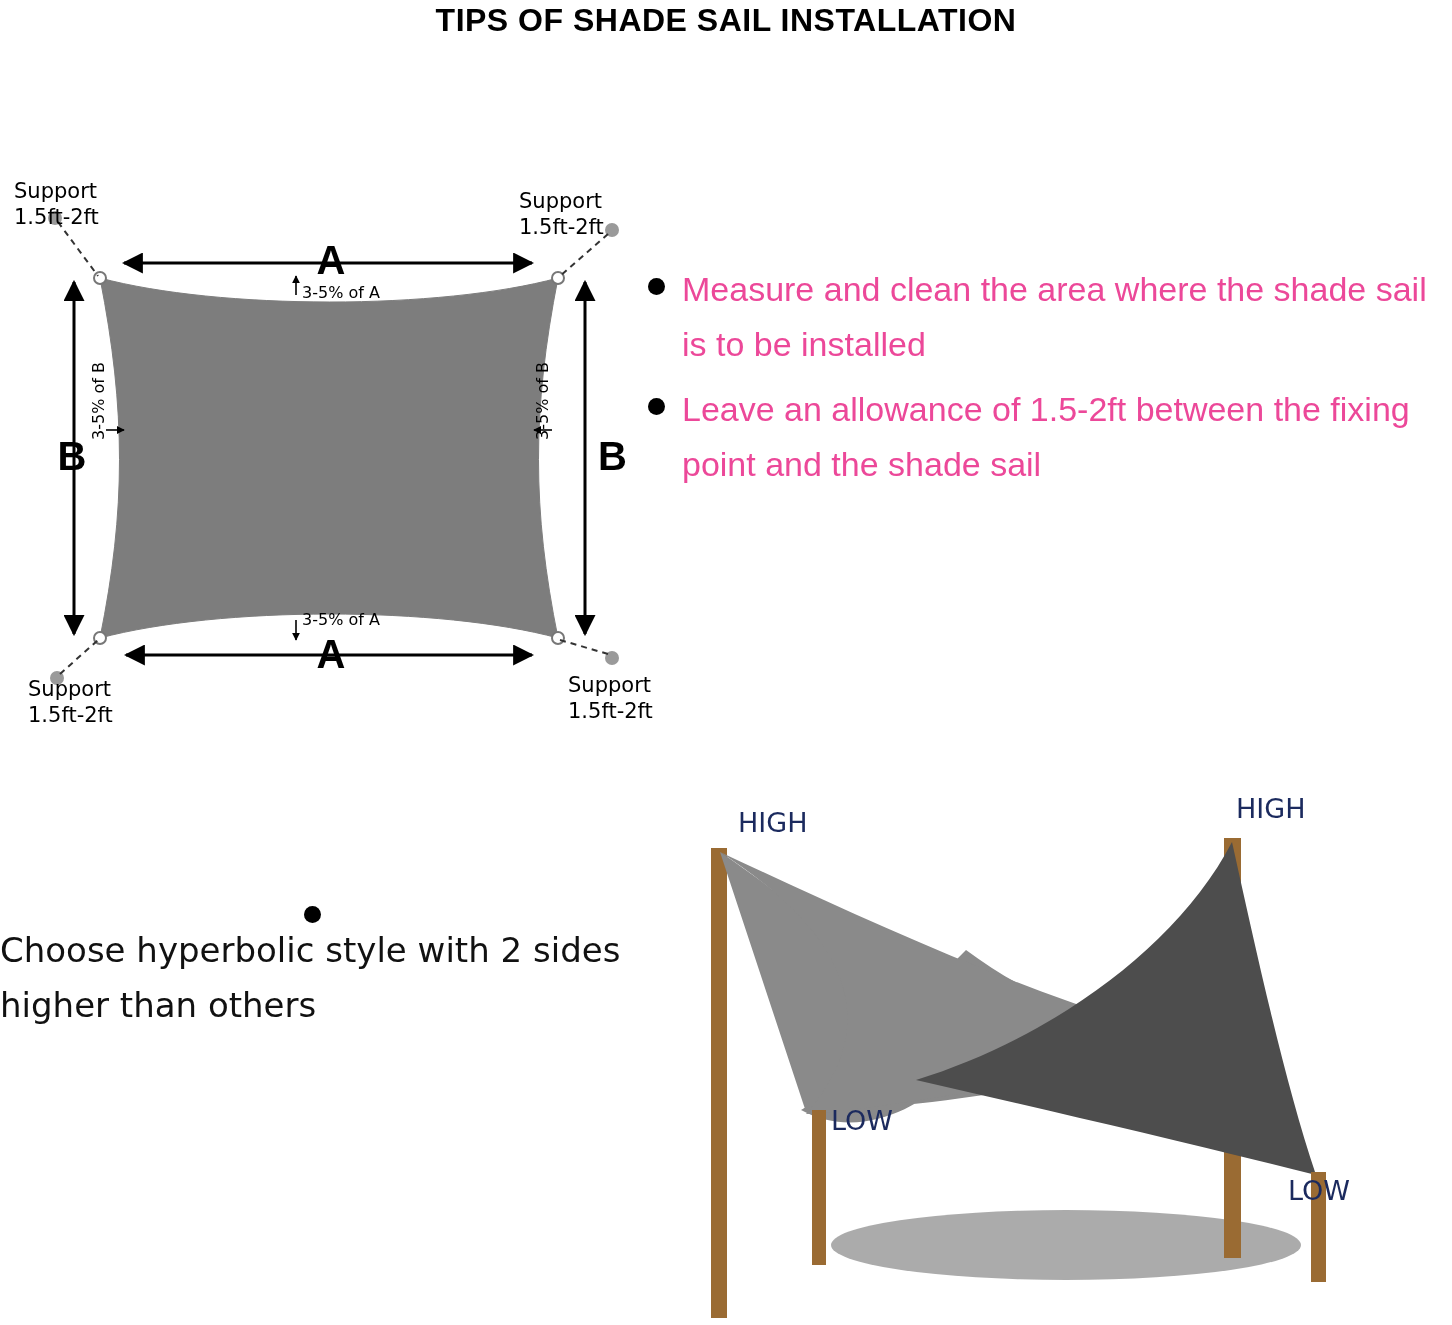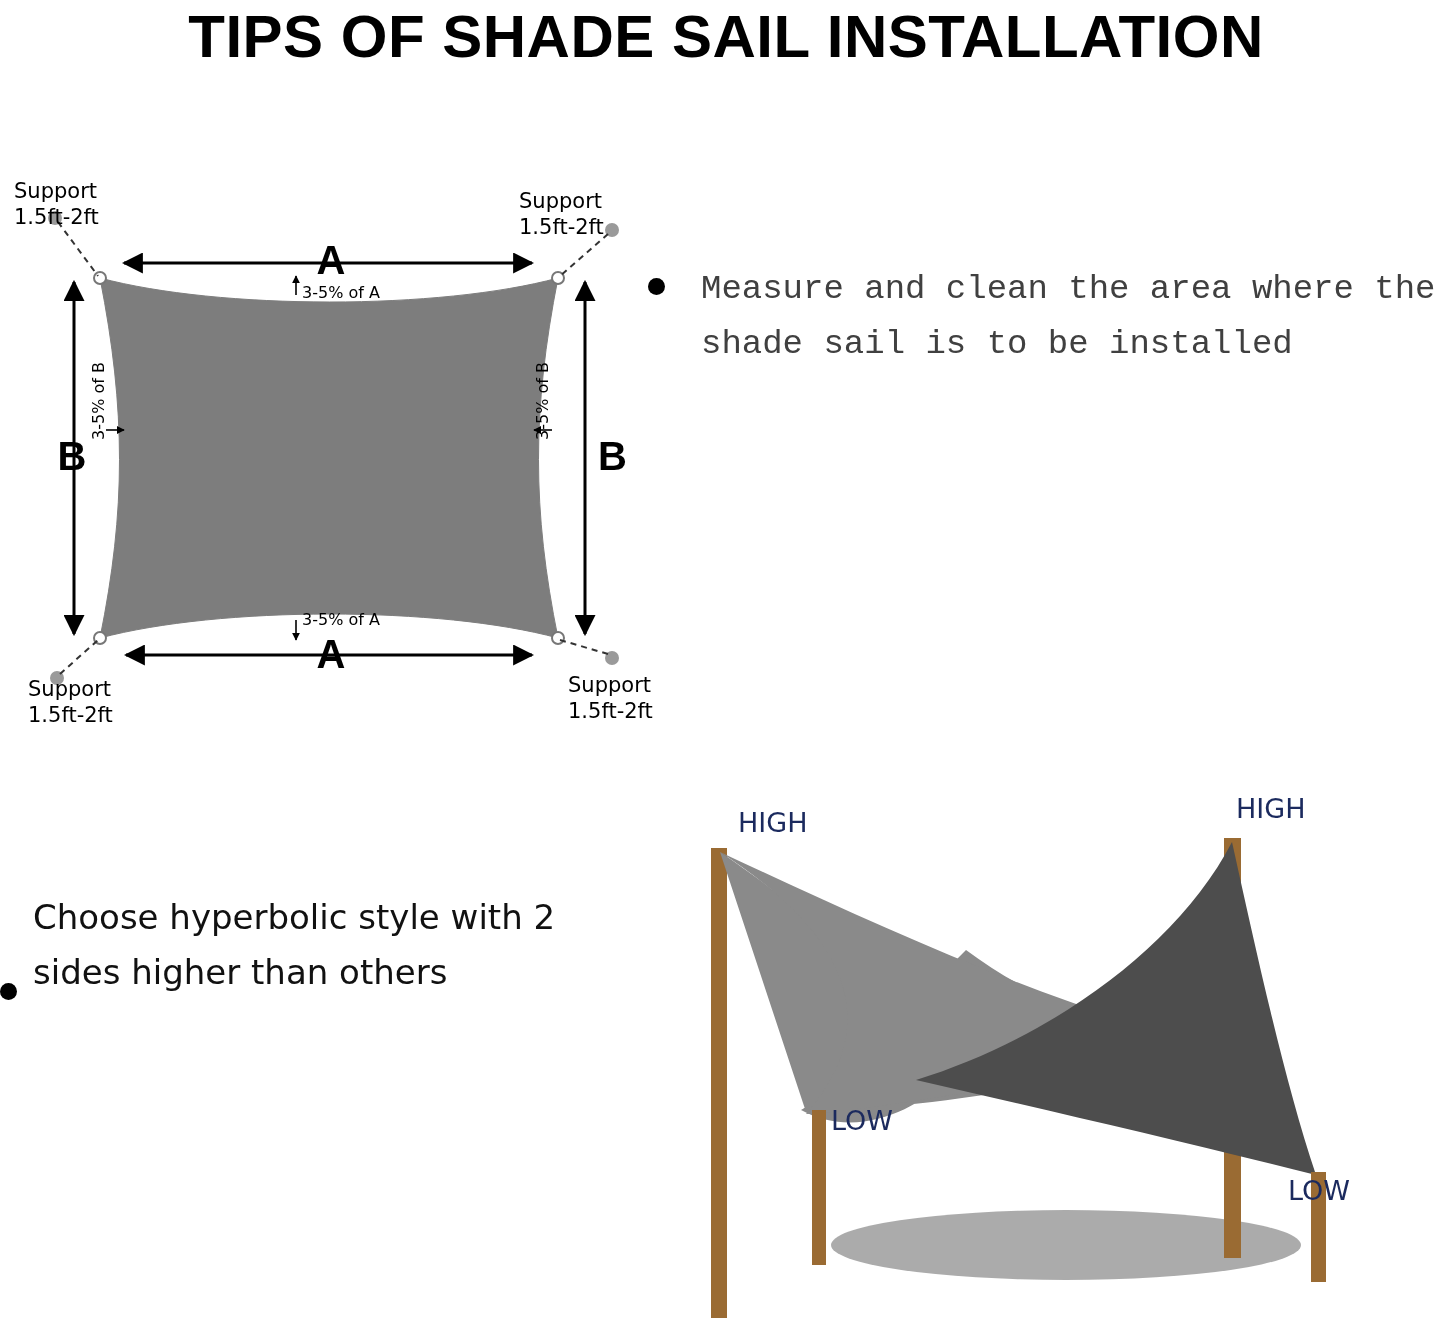--- a/index.html
+++ b/index.html
@@ -16,21 +16,21 @@
     overflow: hidden;
   }
   #page-title {
     position: absolute;
     top: 2px;
     left: 0;
     width: 1452px;
     text-align: center;
     font-family: "Liberation Sans", sans-serif;
     font-weight: bold;
-    font-size: 60px;
+    font-size: 32px;
     letter-spacing: 0.5px;
     color: #000;
     white-space: nowrap;
   }
 
   
   #diagram-rect {
     position: absolute;
     left: 0px;
     top: 150px;
@@ -54,38 +54,38 @@
   #tips-list-top .dot {
     flex: 0 0 auto;
     width: 17px;
     height: 17px;
     border-radius: 50%;
     background: #000;
     margin-top: 16px;
     margin-right: 17px;
   }
   #tips-list-top .txt {
-    font-family: Liberation Mono, monospace;
+    font-family: Liberation Sans, sans-serif;
     font-size: 34px;
     line-height: 1.62;
-    color: #404040;
-    margin-left: 19px;
+    color: #ec4899;
   }
 
   
   #tips-list-bottom {
     position: absolute;
     left: 0px;
     top: 890px;
     width: 640px;
   }
   #tips-list-bottom .bullet-row {
     display: flex;
-    align-items: flex-end;
+    align-items: center;
     margin-bottom: 10px;
+    flex-direction: column;
   }
   #tips-list-bottom .dot {
     flex: 0 0 auto;
     width: 17px;
     height: 17px;
     border-radius: 50%;
     background: #000;
     margin-top: 16px;
     margin-right: 16px;
   }
@@ -207,20 +207,24 @@
 
     <text class="suptxt" x="568" y="542">Support</text>
     <text class="suptxt" x="568" y="568">1.5ft-2ft</text>
   </svg>
 </div>
 
 <div id="tips-list-top">
   <div class="bullet-row">
     <span class="dot"></span>
     <span class="txt">Measure and clean the area where the shade sail is to be installed</span>
+  </div>
+  <div class="bullet-row">
+    <span class="dot"></span>
+    <span class="txt">Leave an allowance of 1.5-2ft between the fixing point and the shade sail</span>
   </div>
 </div>
 
 <div id="tips-list-bottom">
   <div class="bullet-row">
     <span class="dot"></span>
     <span class="txt">Choose hyperbolic style with 2 sides higher than others</span>
   </div>
 </div>
 

